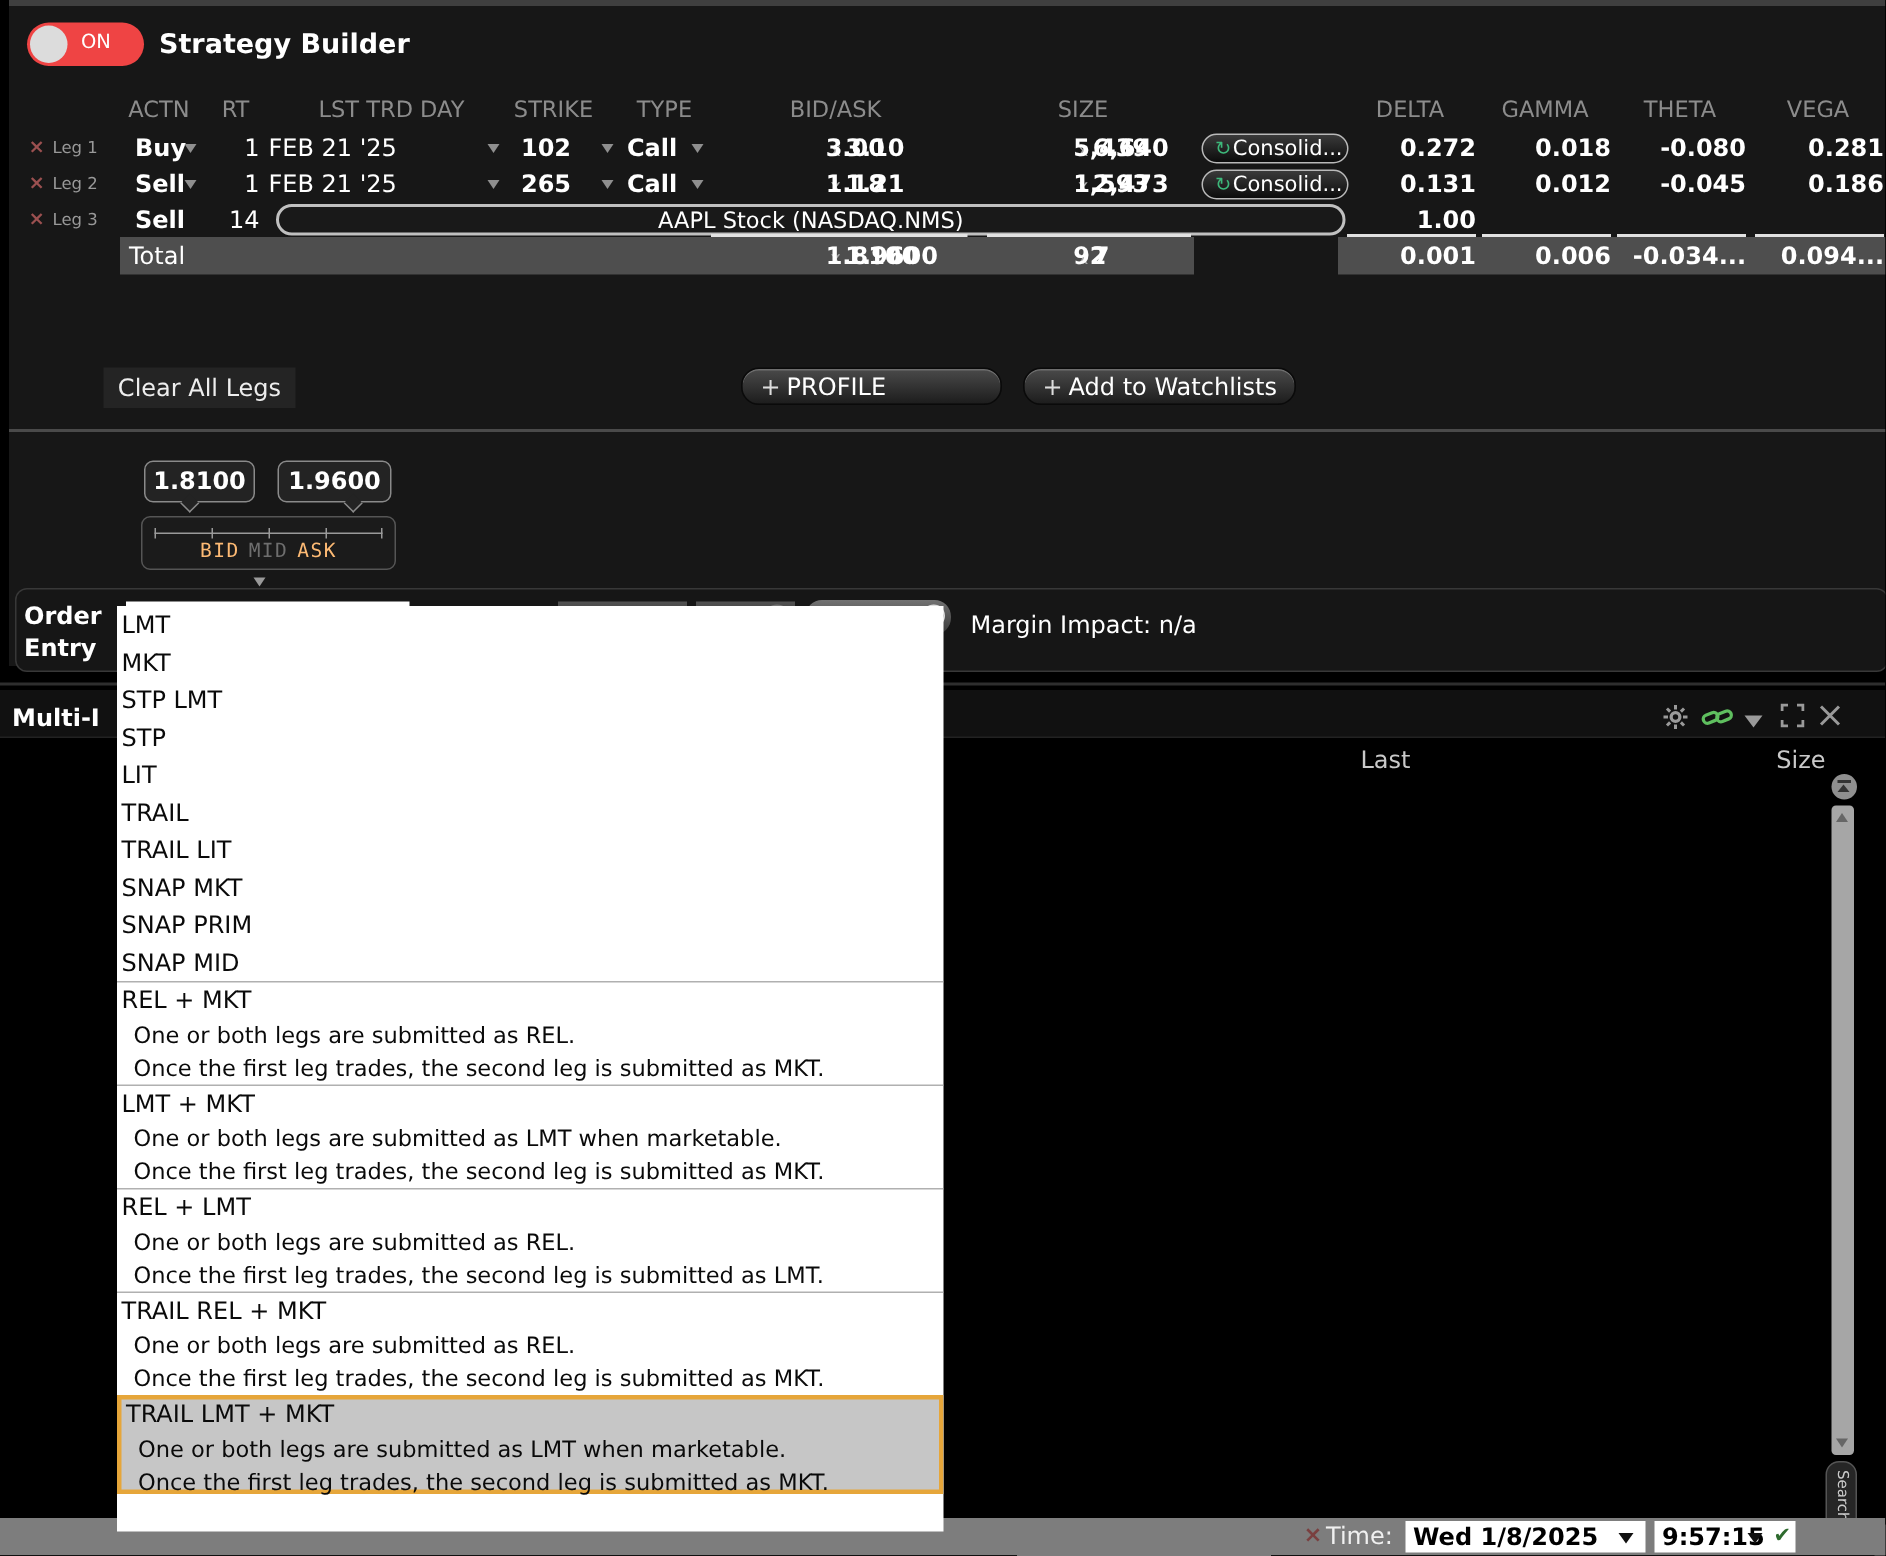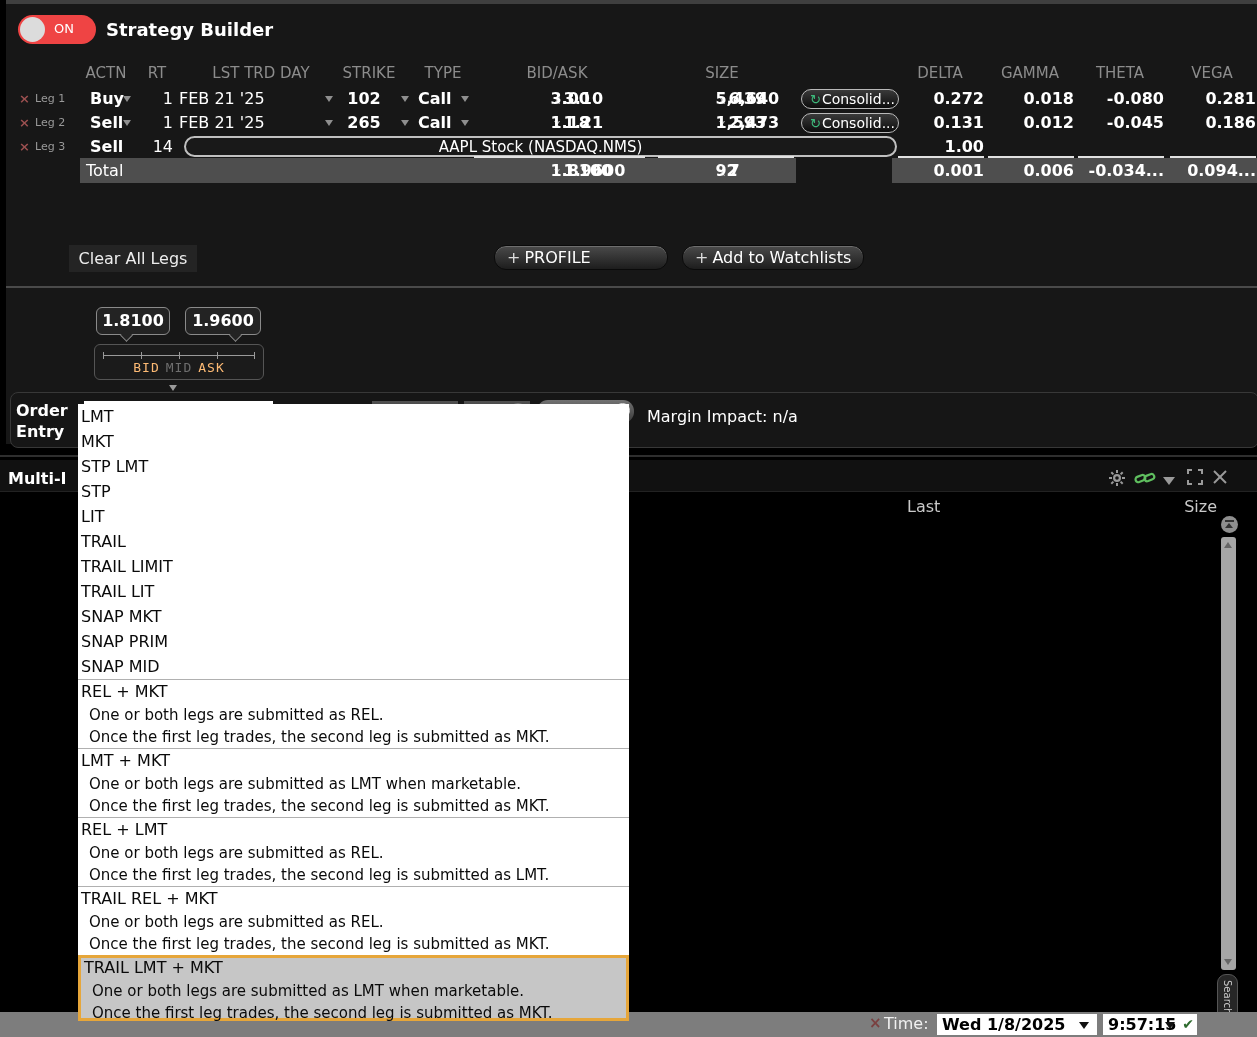--- a/index.html
+++ b/index.html
@@ -394,21 +394,20 @@
     <span class="bb-check">✔</span>
   </div>
 
   <div class="dropdown">
     <div class="dd-item">LMT</div>
     <div class="dd-item">MKT</div>
     <div class="dd-item">STP LMT</div>
     <div class="dd-item">STP</div>
     <div class="dd-item">LIT</div>
     <div class="dd-item">TRAIL</div>
-    <div class="dd-item">TRAIL LIMIT</div>
     <div class="dd-item">TRAIL LIT</div>
     <div class="dd-item">SNAP MKT</div>
     <div class="dd-item">SNAP PRIM</div>
     <div class="dd-item">SNAP MID</div>
 
     <div class="dd-group">
       <span class="dd-title">REL + MKT</span>
       <span class="dd-desc">One or both legs are submitted as REL.</span>
       <span class="dd-desc">Once the first leg trades, the second leg is submitted as MKT.</span>
     </div>

